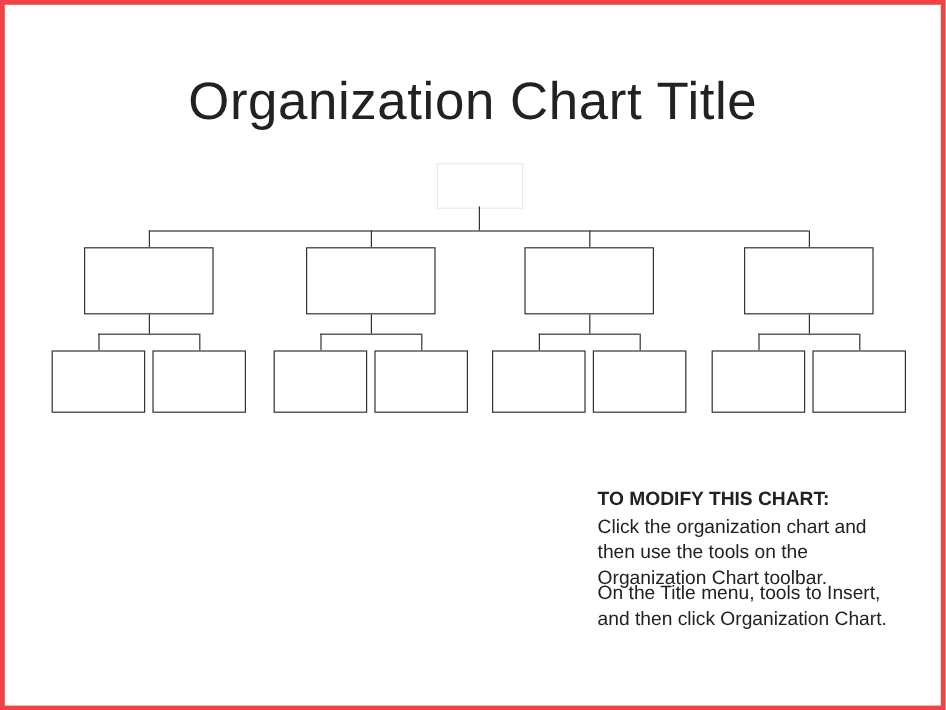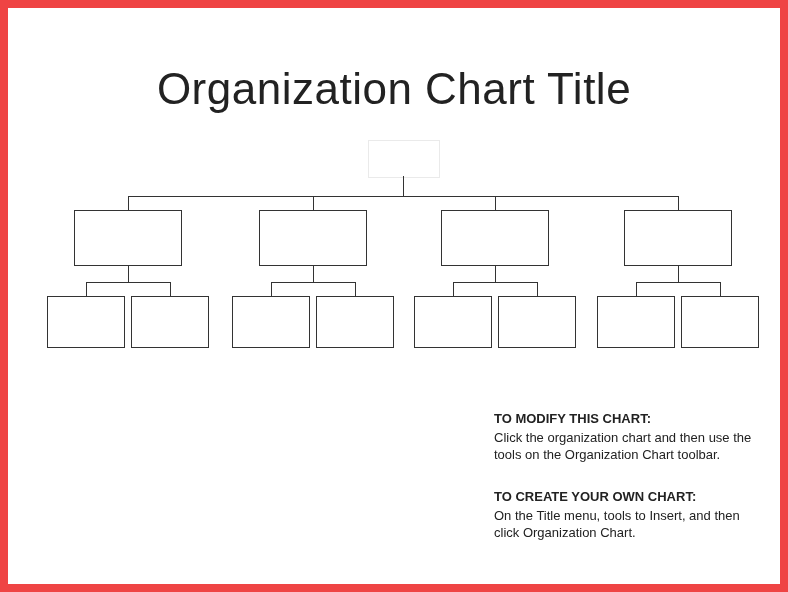--- a/index.html
+++ b/index.html
@@ -1,16 +1,16 @@
 <!DOCTYPE html>
 <html><head>
 <meta charset="utf-8">
 <style>
   html,body{margin:0;padding:0;width:788px;height:592px;background:#fff;font-family:Arial,Helvetica,sans-serif;overflow:hidden}
-  .frame{position:absolute;inset:0;border:8px solid #ef4444;box-sizing:border-box;background:#fff}
+  .frame{position:absolute;inset:0;border:4px solid #ef4444;box-sizing:border-box;background:#fff}
   .title{position:absolute;top:56px;left:0;right:0;text-align:center;font-size:44px;font-weight:400;letter-spacing:0.5px;color:#222}
   .chart{position:absolute;left:0;right:0;top:132px}
   
   .rootbox{position:absolute;left:360px;top:0;width:70px;height:36px;background:#fff;border:1px solid #eaeaea}
   
   .v-root{position:absolute;left:395px;top:36px;width:0;height:20px;border-left:1px solid #333}
   .h-mid{position:absolute;left:120px;top:56px;width:550px;height:0;border-top:1px solid #333}
   
   .midwrap{position:absolute}
   .midbox{position:relative;width:108px;height:56px;background:#fff;border:1px solid #333;box-sizing:border-box}
@@ -19,21 +19,21 @@
   .vdrop.toMid{height:14px}
   
   .midv{position:absolute;width:0;border-left:1px solid #333}
   .leafh{position:absolute;height:0;border-top:1px solid #333}
   .leafv{position:absolute;width:0;height:14px;border-left:1px solid #333}
   
   .leafwrap{position:absolute}
   .leafbox{position:relative;width:78px;height:52px;background:#fff;border:1px solid #333;box-sizing:border-box}
   .leaftop{position:absolute;left:6px;top:-10px;width:78px;height:52px;background:#bde8ec;border:1px solid #333;z-index:-1;box-sizing:border-box}
   
-  .instr{position:absolute;right:28px;width:258px;font-size:13px;color:#222;line-height:1.35}
+  .instr{position:absolute;right:28px;width:258px;font-size:16px;color:#222;line-height:1.35}
   .instr .hd{font-weight:700;margin-bottom:1px}
   .instr b{font-weight:400}
   .instr1{top:402px}
   .instr2{top:480px}
 </style>
 </head>
 <body>
 
 <div class="frame">
 
@@ -120,17 +120,16 @@
         <div class="leafbox"></div>
       </div>
   </div>
 
   <div class="instr instr1">
     <div class="hd">TO MODIFY THIS CHART:</div>
     <span>Click the organization chart and then use the tools on the </span><b>Organization Chart</b><span> toolbar.</span>
   </div>
 
   <div class="instr instr2">
-    <div class="hd">TO CREATE YOUR OWN CHART:</div>
     <span>On the </span><b>Title</b><span> menu, tools to </span><b>Insert</b><span>, and then click </span><b>Organization Chart</b><span>.</span>
   </div>
 
 </div>
 
 </body></html>

